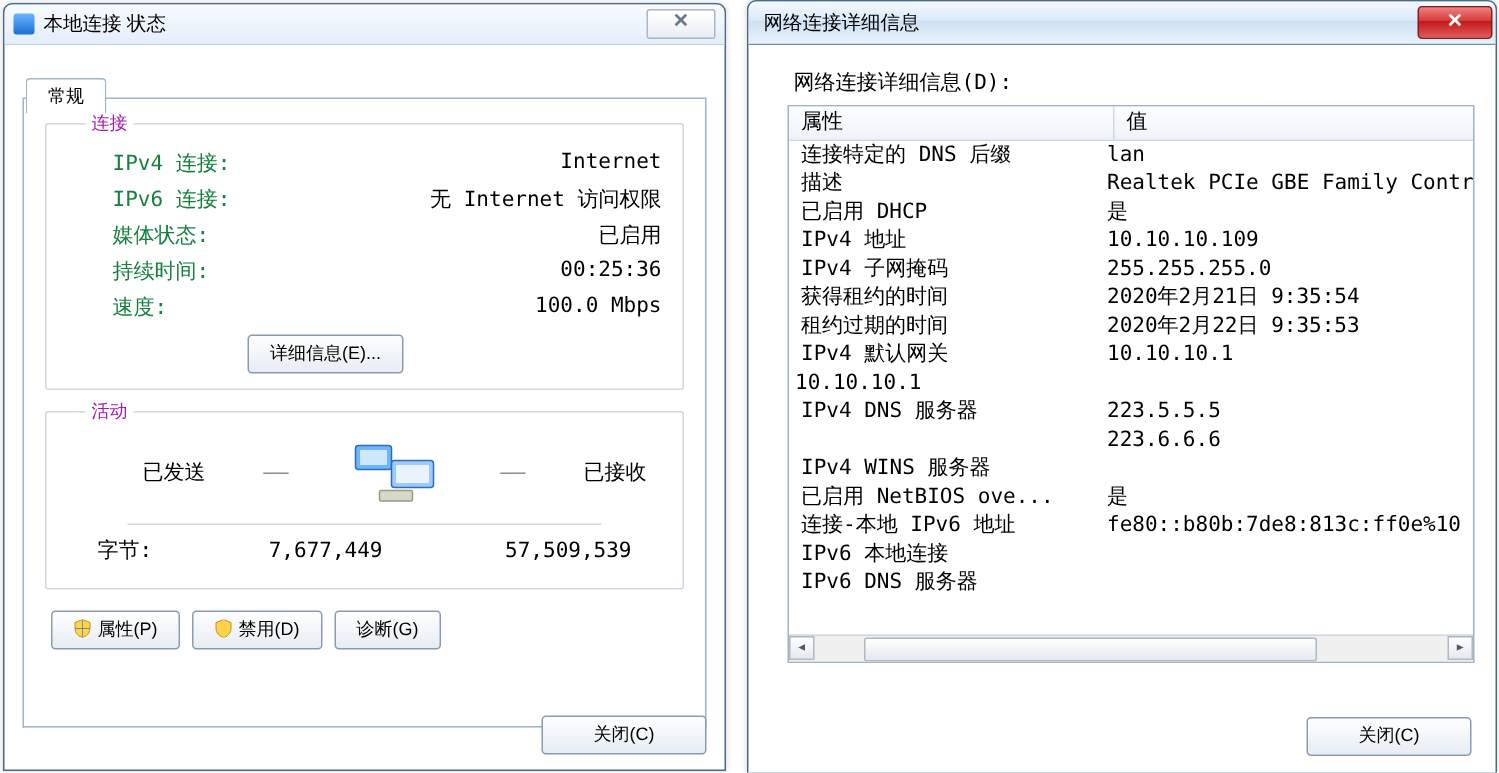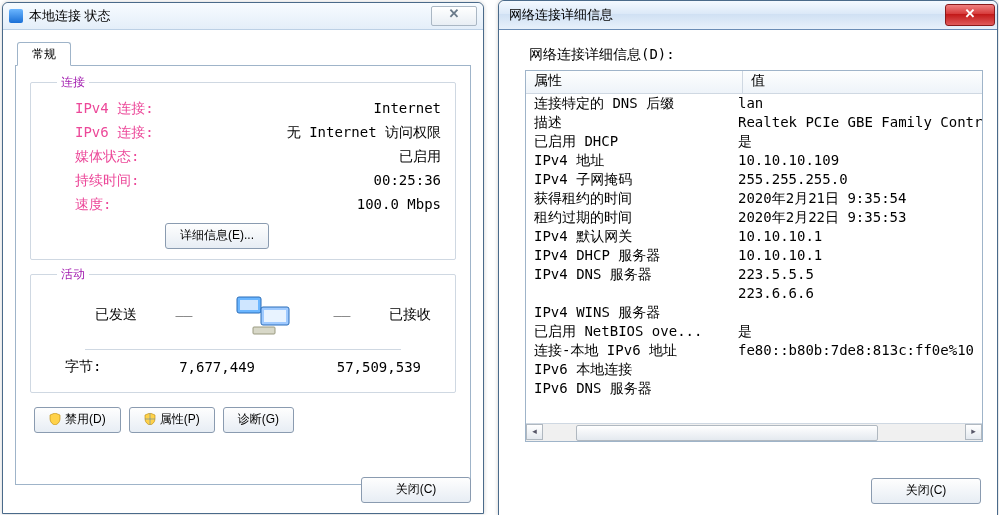--- a/index.html
+++ b/index.html
@@ -9,28 +9,28 @@
   .dlg-status{left:2px;top:2px;width:480px;height:510px;}
   .titlebar{height:26px;display:flex;align-items:center;padding:0 6px;font-size:13px;color:#000;
     background:linear-gradient(#f7fbff,#e4eef9);border-bottom:1px solid #bcd0e5;border-radius:6px 6px 0 0;}
   .titlebar .ticon{width:14px;height:14px;margin-right:6px;display:inline-block;
     background:linear-gradient(#6bb6ff,#1a6fd6);border-radius:2px;}
   .titlebar .spacer{flex:1;}
   .close-gray{width:44px;height:18px;border:1px solid #aab7c4;border-radius:2px;background:linear-gradient(#fff,#e8eef4);
     color:#6a7a8a;font-weight:bold;text-align:center;line-height:14px;cursor:default;}
   .client{padding:10px 12px 12px 12px;}
   .tabstrip{position:relative;height:26px;}
-  .tab{position:absolute;left:2px;top:2px;height:22px;padding:0 14px;line-height:22px;border:1px solid #9fb4c9;
+  .tab{position:absolute;left:2px;top:12px;height:22px;padding:0 14px;line-height:22px;border:1px solid #9fb4c9;
     border-bottom:1px solid #fff;border-radius:3px 3px 0 0;background:#fff;z-index:2;}
   .tabline{position:absolute;left:0;right:0;bottom:0;height:0;border-top:1px solid #9fb4c9;z-index:1;}
   .tabbody{border:1px solid #9fb4c9;border-top:none;background:#fff;padding:10px 14px 14px 14px;height:394px;}
   .group{border:1px solid #cfd8e2;border-radius:2px;padding:14px 14px 10px 14px;margin:6px 0 14px 0;position:relative;}
   .group>.legend{position:absolute;top:-9px;left:26px;background:#fff;padding:0 4px;color:#a21caf;}
   .row{display:flex;justify-content:space-between;padding:3px 0 3px 30px;font-family:SimSun,monospace;font-size:14px;}
-  .row .lbl{color:#ec4899;}
+  .row .lbl{color:#15803d;}
   .row .val{color:#000;text-align:right;}
   .btn7{height:24px;padding:0 14px;border:1px solid #8a9bb0;border-radius:3px;background:linear-gradient(#fefefe,#e7edf4);
     font-size:12px;font-family:inherit;cursor:default;line-height:22px;display:inline-block;text-align:center;}
   .detailsbtn{margin:6px 0 0 120px;}
   .activity-row{display:flex;align-items:center;justify-content:space-between;padding:2px 10px 2px 50px;font-family:SimSun,monospace;font-size:14px;}
   .neticon{width:64px;height:48px;position:relative;}
   .neticon svg{width:64px;height:48px;}
   .divider{border-top:1px solid #cfd8e2;margin:8px 40px 6px 40px;}
   .btnrow{display:flex;gap:8px;margin-top:6px;padding-left:4px;}
   .shield{display:inline-block;width:12px;height:12px;margin-right:4px;vertical-align:-2px;}
@@ -129,30 +129,30 @@
           <span style="flex:1"></span>
           <span style="width:120px;text-align:right;">57,509,539</span>
         </div>
       </div>
 
       <div class="btnrow">
         <span class="btn7">
           <span class="shield">
             <svg viewBox="0 0 12 12">
                   <path d="M6 0 L11 2 V6 C11 9 8.5 11.5 6 12 C3.5 11.5 1 9 1 6 V2 Z" fill="#ffd24a" stroke="#b8860b" stroke-width=".6"></path>
+              <path d="M6 0 V12 M1 6 H11" stroke="#3a78c8" stroke-width=".5"></path>
                 </svg>
-          </span><span>禁用(D)</span>
+          </span><span>属性(P)</span>
         </span>
         <span class="btn7">
           <span class="shield">
             <svg viewBox="0 0 12 12">
                   <path d="M6 0 L11 2 V6 C11 9 8.5 11.5 6 12 C3.5 11.5 1 9 1 6 V2 Z" fill="#ffd24a" stroke="#b8860b" stroke-width=".6"></path>
-              <path d="M6 0 V12 M1 6 H11" stroke="#3a78c8" stroke-width=".5"></path>
                 </svg>
-          </span><span>属性(P)</span>
+          </span><span>禁用(D)</span>
         </span>
         <span class="btn7">诊断(G)</span>
       </div>
     </div>
   </div>
   <div class="bottombar">
     <span class="btn7" style="min-width:80px;">关闭(C)</span>
   </div>
 </div>
 
@@ -196,21 +196,20 @@
             </div>
             <div class="lv-row">
               <div class="c1">租约过期的时间</div>
               <div class="c2">2020年2月22日 9:35:53</div>
             </div>
             <div class="lv-row">
               <div class="c1">IPv4 默认网关</div>
               <div class="c2">10.10.10.1</div>
             </div>
             <div class="lv-row">
-              <div class="c1">IPv4 DHCP 服务器</div>
               <div class="c2">10.10.10.1</div>
             </div>
             <div class="lv-row">
               <div class="c1">IPv4 DNS 服务器</div>
               <div class="c2">223.5.5.5</div>
             </div>
             <div class="lv-row">
               <div class="c1"></div>
               <div class="c2">223.6.6.6</div>
             </div>

